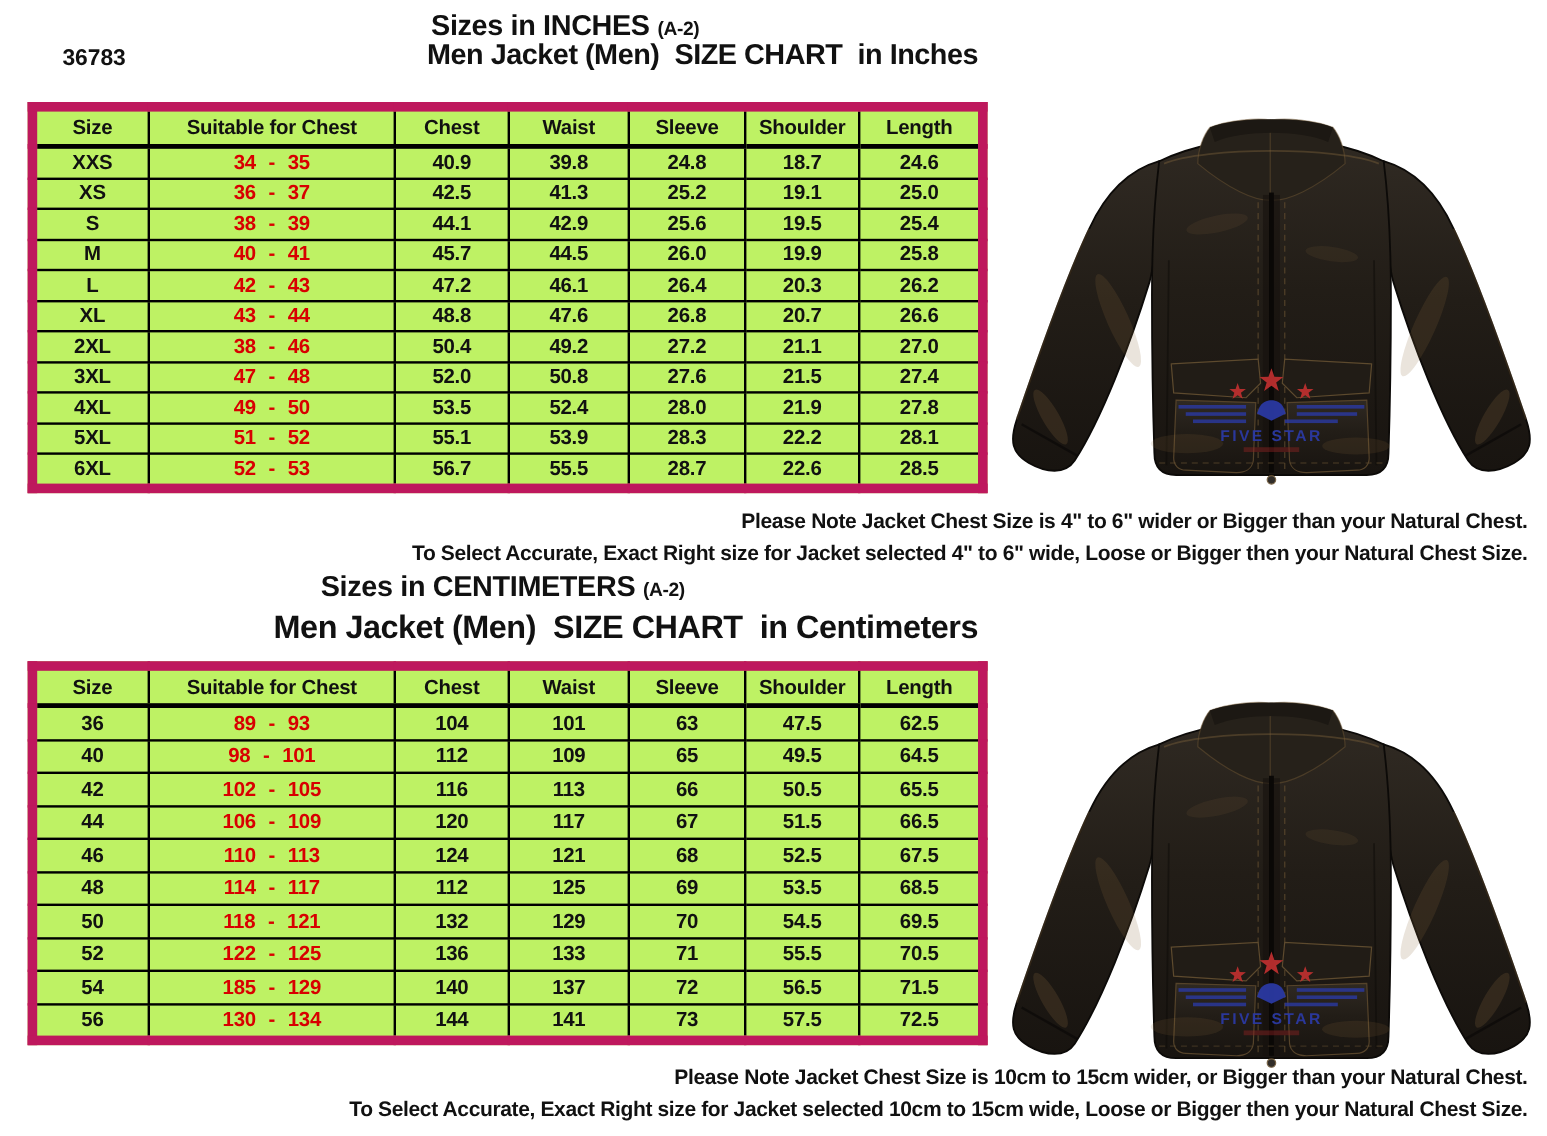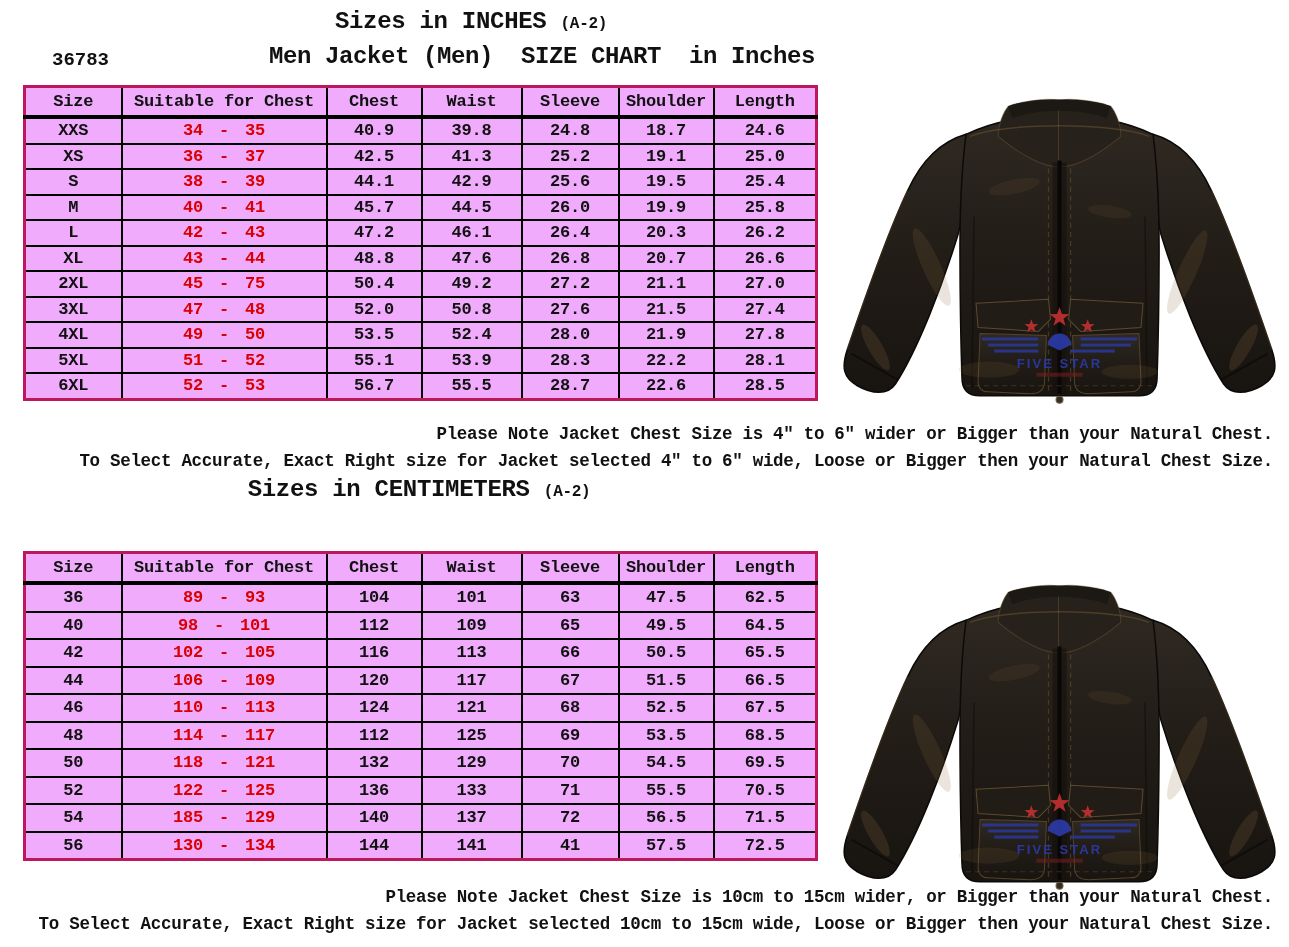--- a/index.html
+++ b/index.html
@@ -1,39 +1,39 @@
 <!DOCTYPE html>
 <html><head>
 <meta charset="utf-8">
 <style>
   html,body{margin:0;padding:0;background:#ffffff;}
   .canvas{
     position:relative;width:1289px;height:947px;background:#ffffff;overflow:hidden;
-    font-family:Liberation Mono, monospace;color:#111;
+    font-family:Liberation Sans, sans-serif;color:#111;
   }
   .abs{position:absolute;}
   .heading{
     left:23px;width:792px;text-align:center;
     font-size:24px;font-weight:bold;letter-spacing:-0.3px;white-space:pre;
   }
   .heading .hnote{font-size:16px;font-weight:bold;}
   .heading-inches{top:8px;transform:translateX(52px);}
   .heading-cm{top:476px;}
   .title-row{left:23px;width:792px;height:34px;}
-  .title-row-inches{top:43px;}
+  .title-row-inches{top:32px;}
   .title-row-cm{top:508px;}
   .product-code{position:absolute;left:29px;top:6px;font-size:19px;font-weight:bold;}
   .chart-title{
     position:absolute;left:0;top:0;width:100%;text-align:right;
     font-size:24px;font-weight:bold;letter-spacing:-0.4px;white-space:pre;
   }
   .title-row-cm .chart-title{font-size:27px;}
   table.size-chart{
     position:absolute;left:23px;border-collapse:collapse;
-    border:3px solid #be185d;table-layout:fixed;width:792px;background:#f0abfc;
+    border:8px solid #be185d;table-layout:fixed;width:792px;background:#bef264;
   }
   .size-chart-inches{top:85px;}
   .size-chart-cm{top:551px;}
   .size-chart th,.size-chart td{
     border:2px solid #000;text-align:center;vertical-align:middle;
     font-size:17px;font-weight:bold;padding:0;letter-spacing:-0.2px;
     overflow:hidden;white-space:nowrap;
   }
   .size-chart th{height:27px;border-bottom:4px solid #000;}
   .size-chart-inches td{height:23.5px;}
@@ -219,21 +219,21 @@
           <td>XL</td>
           <td class="suitable">43 - 44</td>
           <td>48.8</td>
           <td>47.6</td>
           <td>26.8</td>
           <td>20.7</td>
           <td>26.6</td>
         </tr>
         <tr>
           <td>2XL</td>
-          <td class="suitable">45 - 75</td>
+          <td class="suitable">38 - 46</td>
           <td>50.4</td>
           <td>49.2</td>
           <td>27.2</td>
           <td>21.1</td>
           <td>27.0</td>
         </tr>
         <tr>
           <td>3XL</td>
           <td class="suitable">47 - 48</td>
           <td>52.0</td>
@@ -270,20 +270,23 @@
           <td>28.5</td>
         </tr>
       </tbody>
   </table>
 
   <div class="abs note note-in-1">Please Note Jacket Chest Size is 4" to 6" wider or Bigger than your Natural Chest.</div>
   <div class="abs note note-in-2">To Select Accurate, Exact Right size for Jacket selected 4" to 6" wide, Loose or Bigger then your Natural Chest Size.</div>
 
   <div class="abs heading heading-cm"><span>Sizes in CENTIMETERS</span> <span class="hnote">(A-2)</span></div>
 
+  <div class="abs title-row title-row-cm">
+    <div class="chart-title">Men Jacket (Men)  SIZE CHART  in Centimeters</div>
+  </div>
 
   <table class="size-chart size-chart-cm">
     <colgroup>
       <col style="width:97px">
         <col style="width:205px">
         <col style="width:95px">
       <col style="width:100px">
         <col style="width:97px">
         <col style="width:95px">
         <col style="width:103px">
@@ -379,21 +382,21 @@
           <td>137</td>
           <td>72</td>
           <td>56.5</td>
           <td>71.5</td>
         </tr>
         <tr>
           <td>56</td>
           <td class="suitable">130 - 134</td>
           <td>144</td>
           <td>141</td>
-          <td>41</td>
+          <td>73</td>
           <td>57.5</td>
           <td>72.5</td>
         </tr>
       </tbody>
   </table>
 
   <div class="abs note note-cm-1">Please Note Jacket Chest Size is 10cm to 15cm wider, or Bigger than your Natural Chest.</div>
   <div class="abs note note-cm-2">To Select Accurate, Exact Right size for Jacket selected 10cm to 15cm wide, Loose or Bigger then your Natural Chest Size.</div>
 
   <div class="abs jacket jacket-1">

